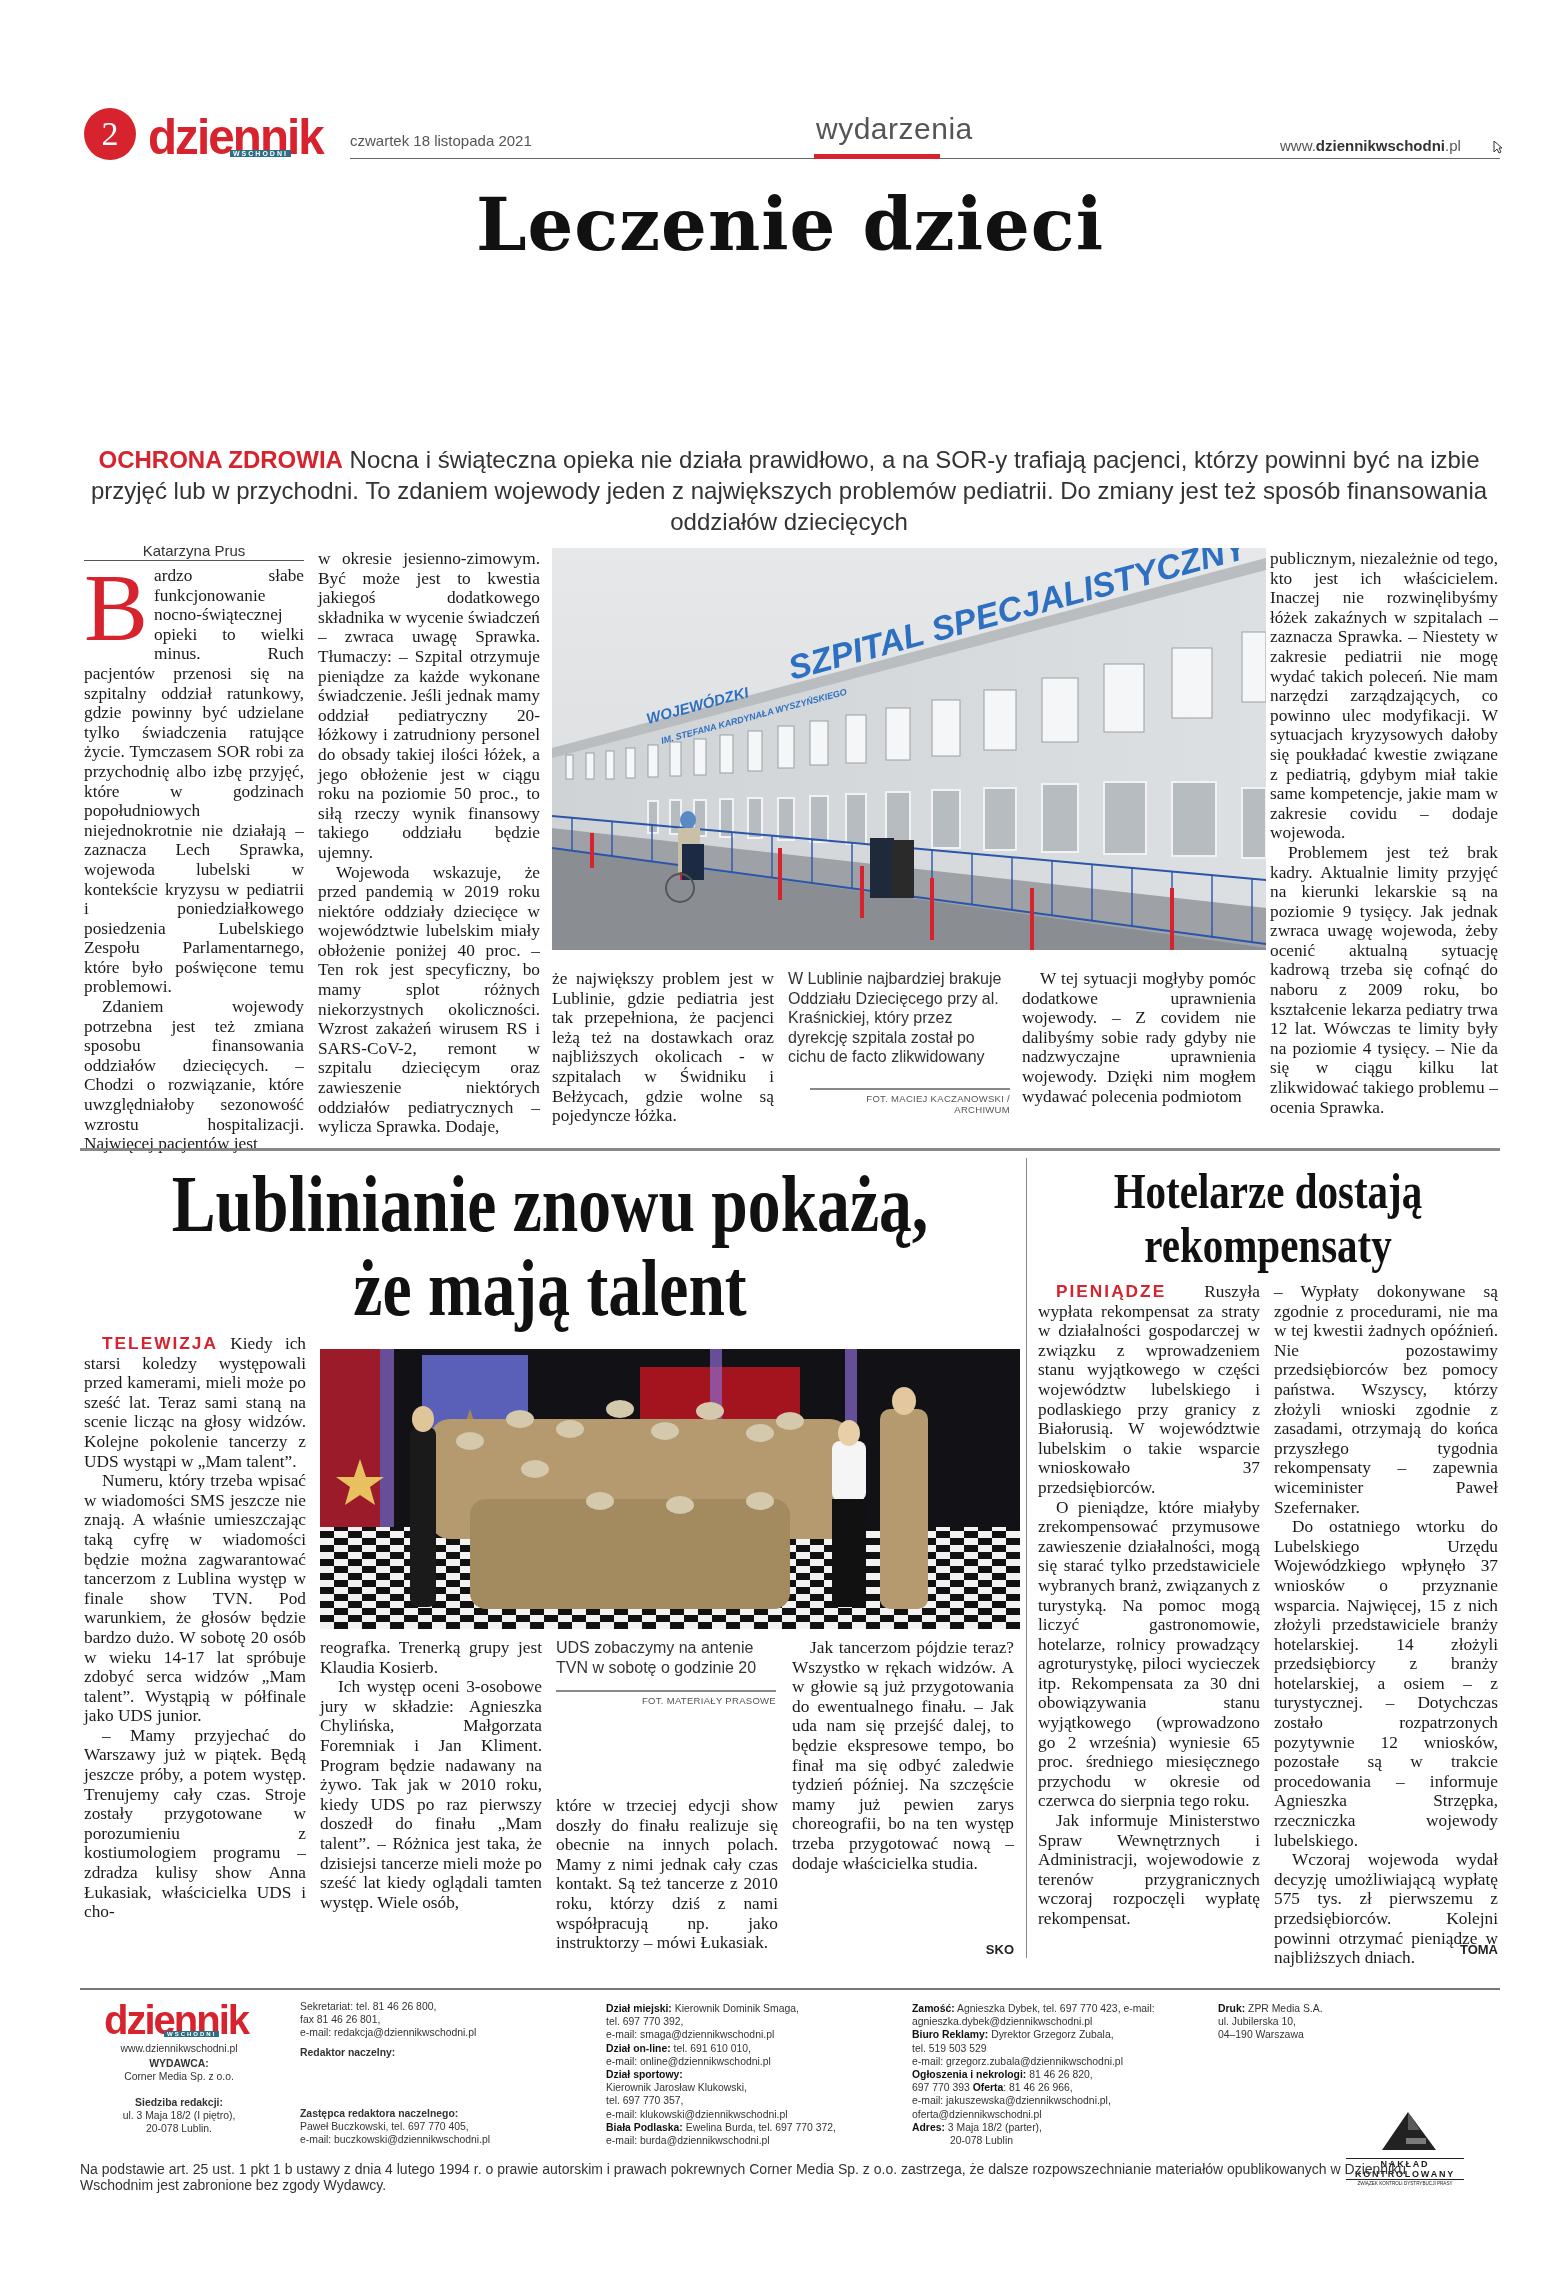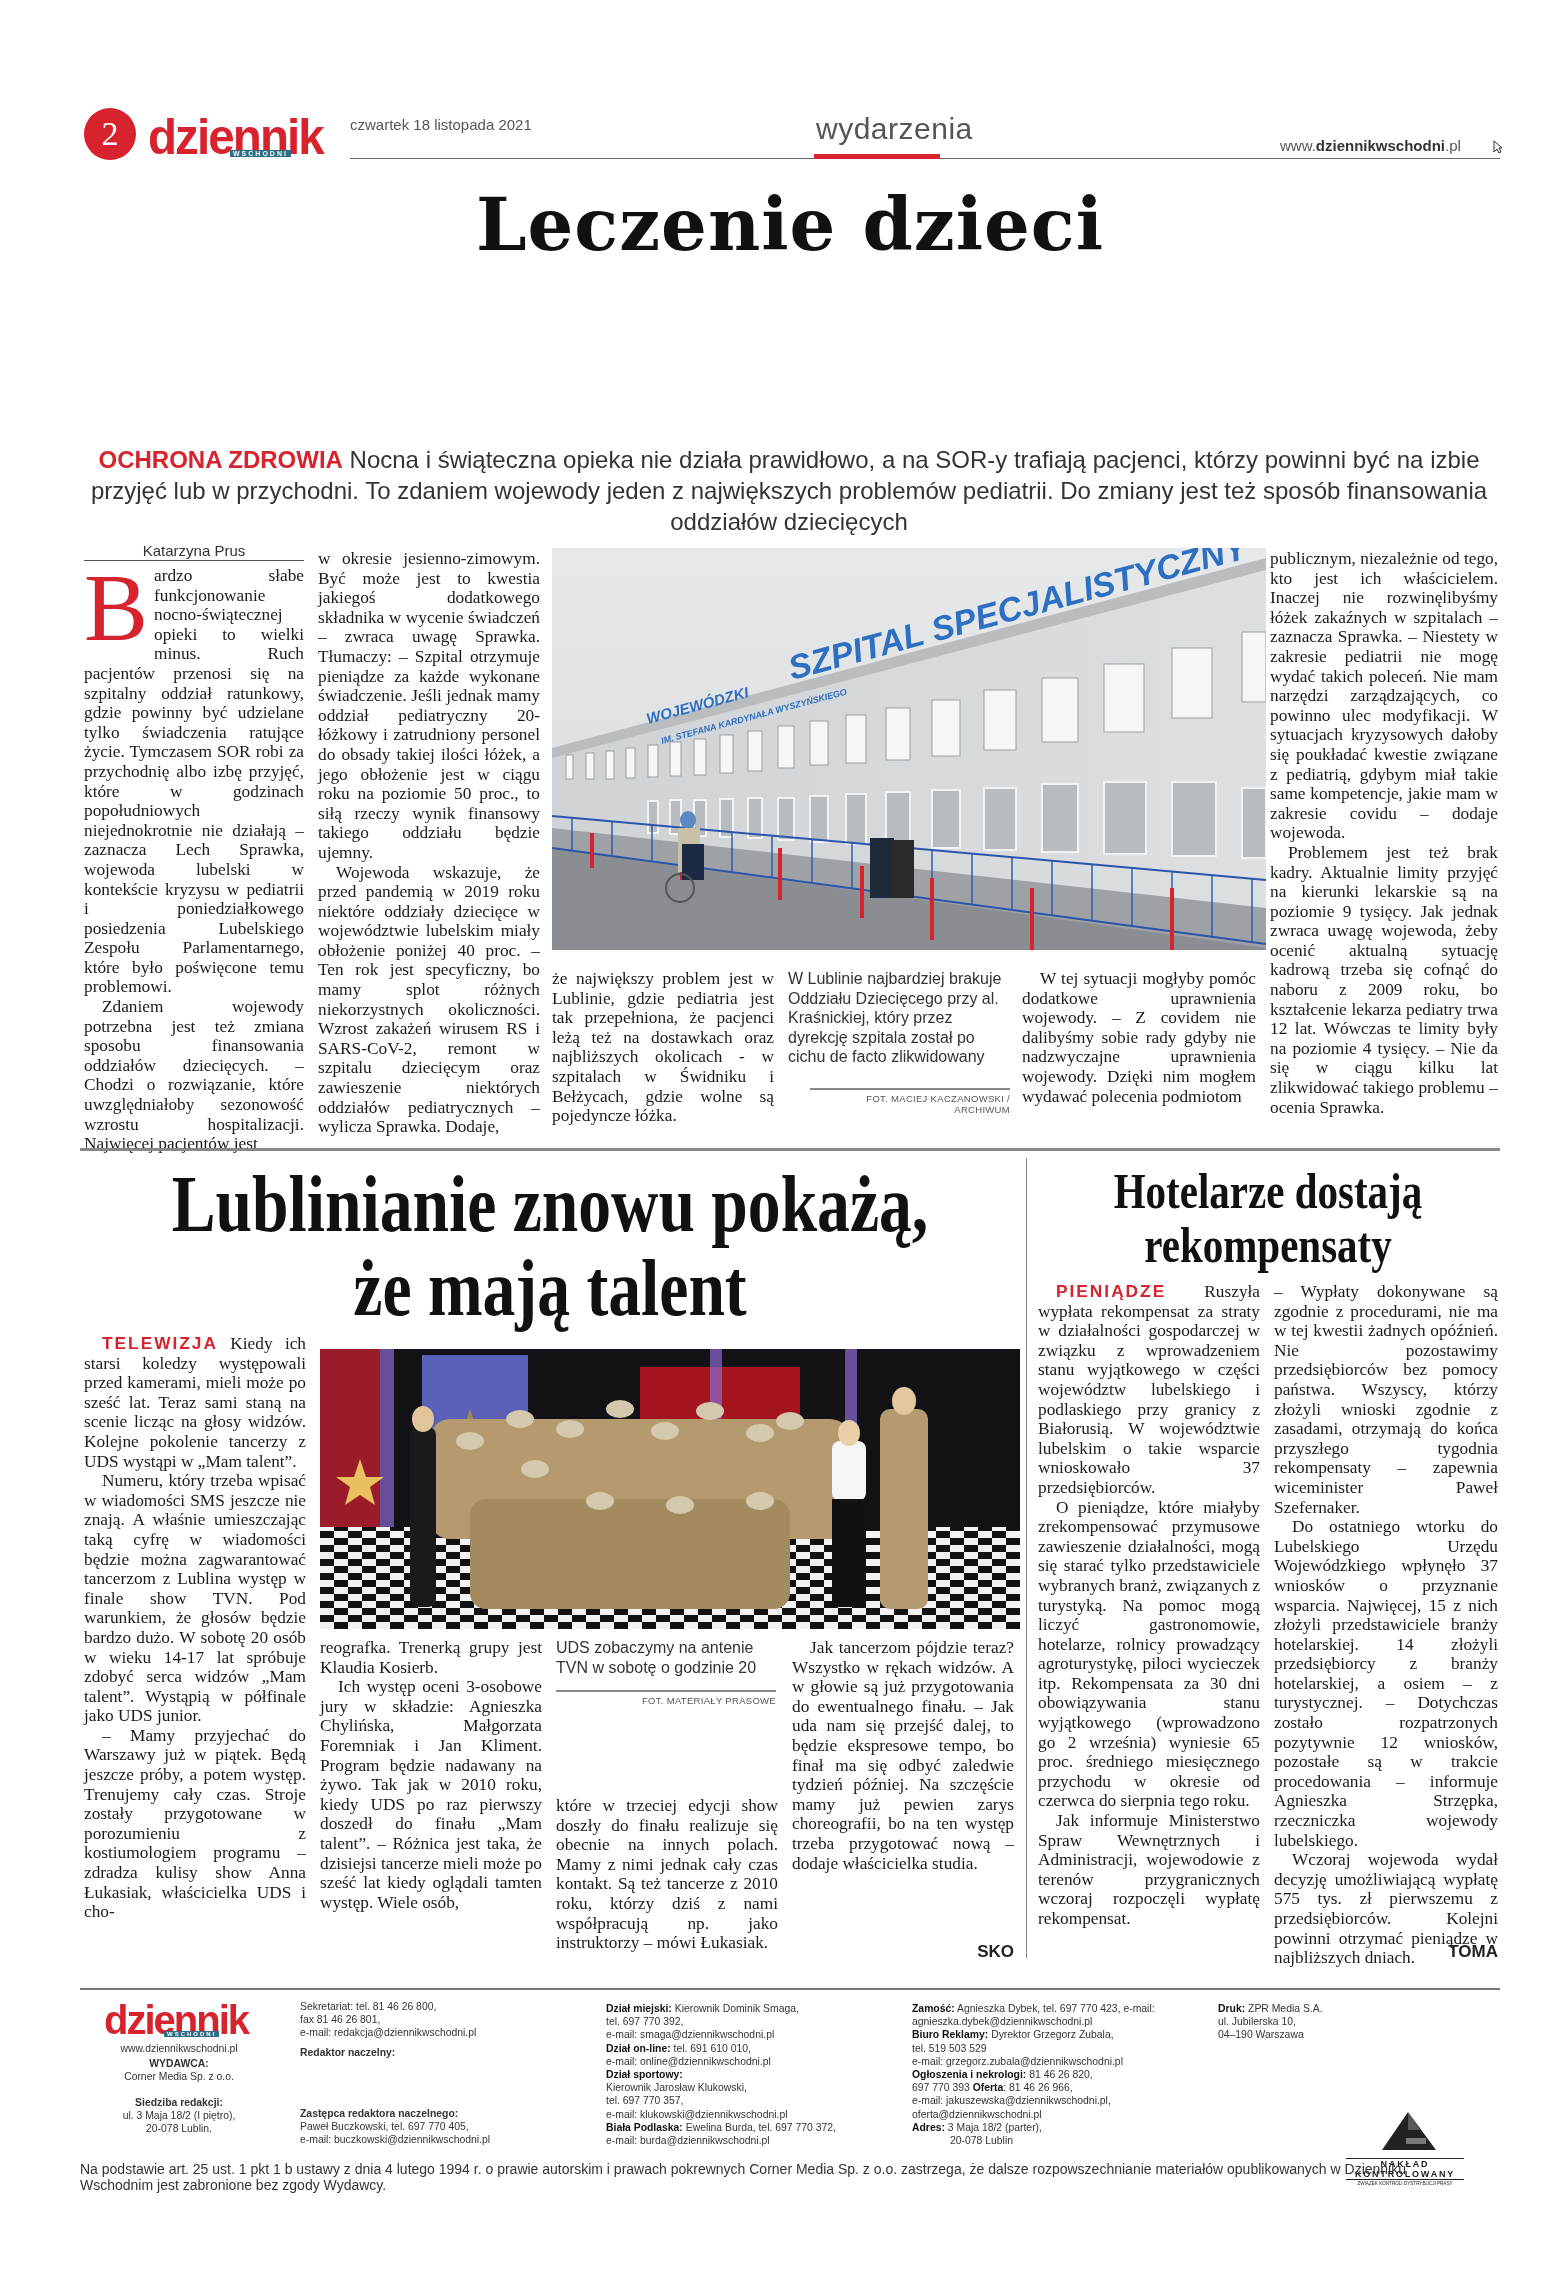--- a/index.html
+++ b/index.html
@@ -8,21 +8,21 @@
 
   .abs { position: absolute; }
 
   
   .page-num { left: 84px; top: 108px; width: 52px; height: 52px; border-radius: 50%; background: #d7232d; color: #fff;
     font-family: "Liberation Serif", serif; font-size: 34px; line-height: 52px; text-align: center; }
   .logo { font-family: "Liberation Sans", sans-serif; font-weight: bold; color: #d7232d; letter-spacing: -2px; line-height: 1; }
   .logo-sub { display: inline-block; background: #2f6f86; color: #fff; font-family: "Liberation Sans", sans-serif; font-weight: bold; letter-spacing: 2px; }
   .hdr-logo { left: 148px; top: 112px; font-size: 50px; transform: scaleX(0.95); transform-origin: left; }
   .hdr-logo-sub { left: 230px; top: 150px; font-size: 7px; padding: 0 3px; }
-  .hdr-date { left: 350px; top: 116px; font-family: "Liberation Sans", sans-serif; font-size: 15px; color: #555; }
+  .hdr-date { left: 350px; top: 132px; font-family: "Liberation Sans", sans-serif; font-size: 15px; color: #555; }
   .hdr-line { left: 350px; top: 158px; width: 1150px; height: 1px; background: #666; }
   .section { left: 816px; top: 112px; font-family: "Liberation Sans", sans-serif; font-size: 30px; color: #555; font-weight: normal; letter-spacing: 0.5px; }
   .section-bar { left: 814px; top: 154px; width: 126px; height: 5px; background: #d7232d; }
   .site { left: 1280px; top: 137px; font-family: "Liberation Sans", sans-serif; font-size: 15px; color: #555; }
   .site b { color: #333; text-align: center; }
   .cursor-icon { left: 1493px; top: 140px; width: 10px; height: 14px; }
 
   
   .h1 { left: 80px; top: 168px; width: 1420px; text-align: center; font-family: "DejaVu Serif", serif; font-weight: bold;
     font-size: 72px; line-height: 114px; letter-spacing: 1px; color: #111; }
@@ -41,21 +41,21 @@
   .photo-hospital { left: 552px; top: 548px; width: 714px; height: 402px; overflow: hidden; background: #dcdfe2; }
   .caption { font-family: "Liberation Sans", sans-serif; font-size: 16px; line-height: 19.6px; color: #333; }
   .credit { font-family: "Liberation Sans", sans-serif; font-size: 9.5px; color: #555; text-align: right; letter-spacing: 0.3px; }
   .credit-line { height: 2px; background: #888; }
 
   .divider-h { left: 80px; top: 1148px; width: 1420px; height: 3px; background: #888; }
   .divider-v { left: 1026px; top: 1158px; width: 1px; height: 800px; background: #888; }
 
   .h2 { font-family: "Liberation Serif", serif; font-weight: bold; color: #111; text-align: center; transform: scaleX(0.82); transform-origin: center; }
   .kicker-red { color: #d7232d; font-family: "Liberation Sans", sans-serif; font-weight: bold; letter-spacing: 2px; }
-  .sig { font-family: "Liberation Sans", sans-serif; font-weight: bold; font-size: 17px; color: #222; text-align: right; }
+  .sig { font-family: "Liberation Sans", sans-serif; font-weight: bold; font-size: 13px; color: #222; text-align: right; }
 
   .photo-dance { left: 320px; top: 1349px; width: 700px; height: 280px; overflow: hidden; background: #1a1a1a; }
 
   
   .footer-line { left: 80px; top: 1988px; width: 1420px; height: 2px; background: #777; }
   .foot { font-family: "Liberation Sans", sans-serif; font-size: 10.4px; line-height: 13.2px; color: #333; }
   .foot b { color: #111; }
   .foot-logo { left: 104px; top: 2000px; font-size: 40px; }
   .foot-logo-sub { left: 164px; top: 2031px; font-size: 6px; padding: 0 3px; }
   .legal { left: 80px; top: 2161px; width: 1340px; font-family: "Liberation Sans", sans-serif; font-size: 14px; color: #333; }

